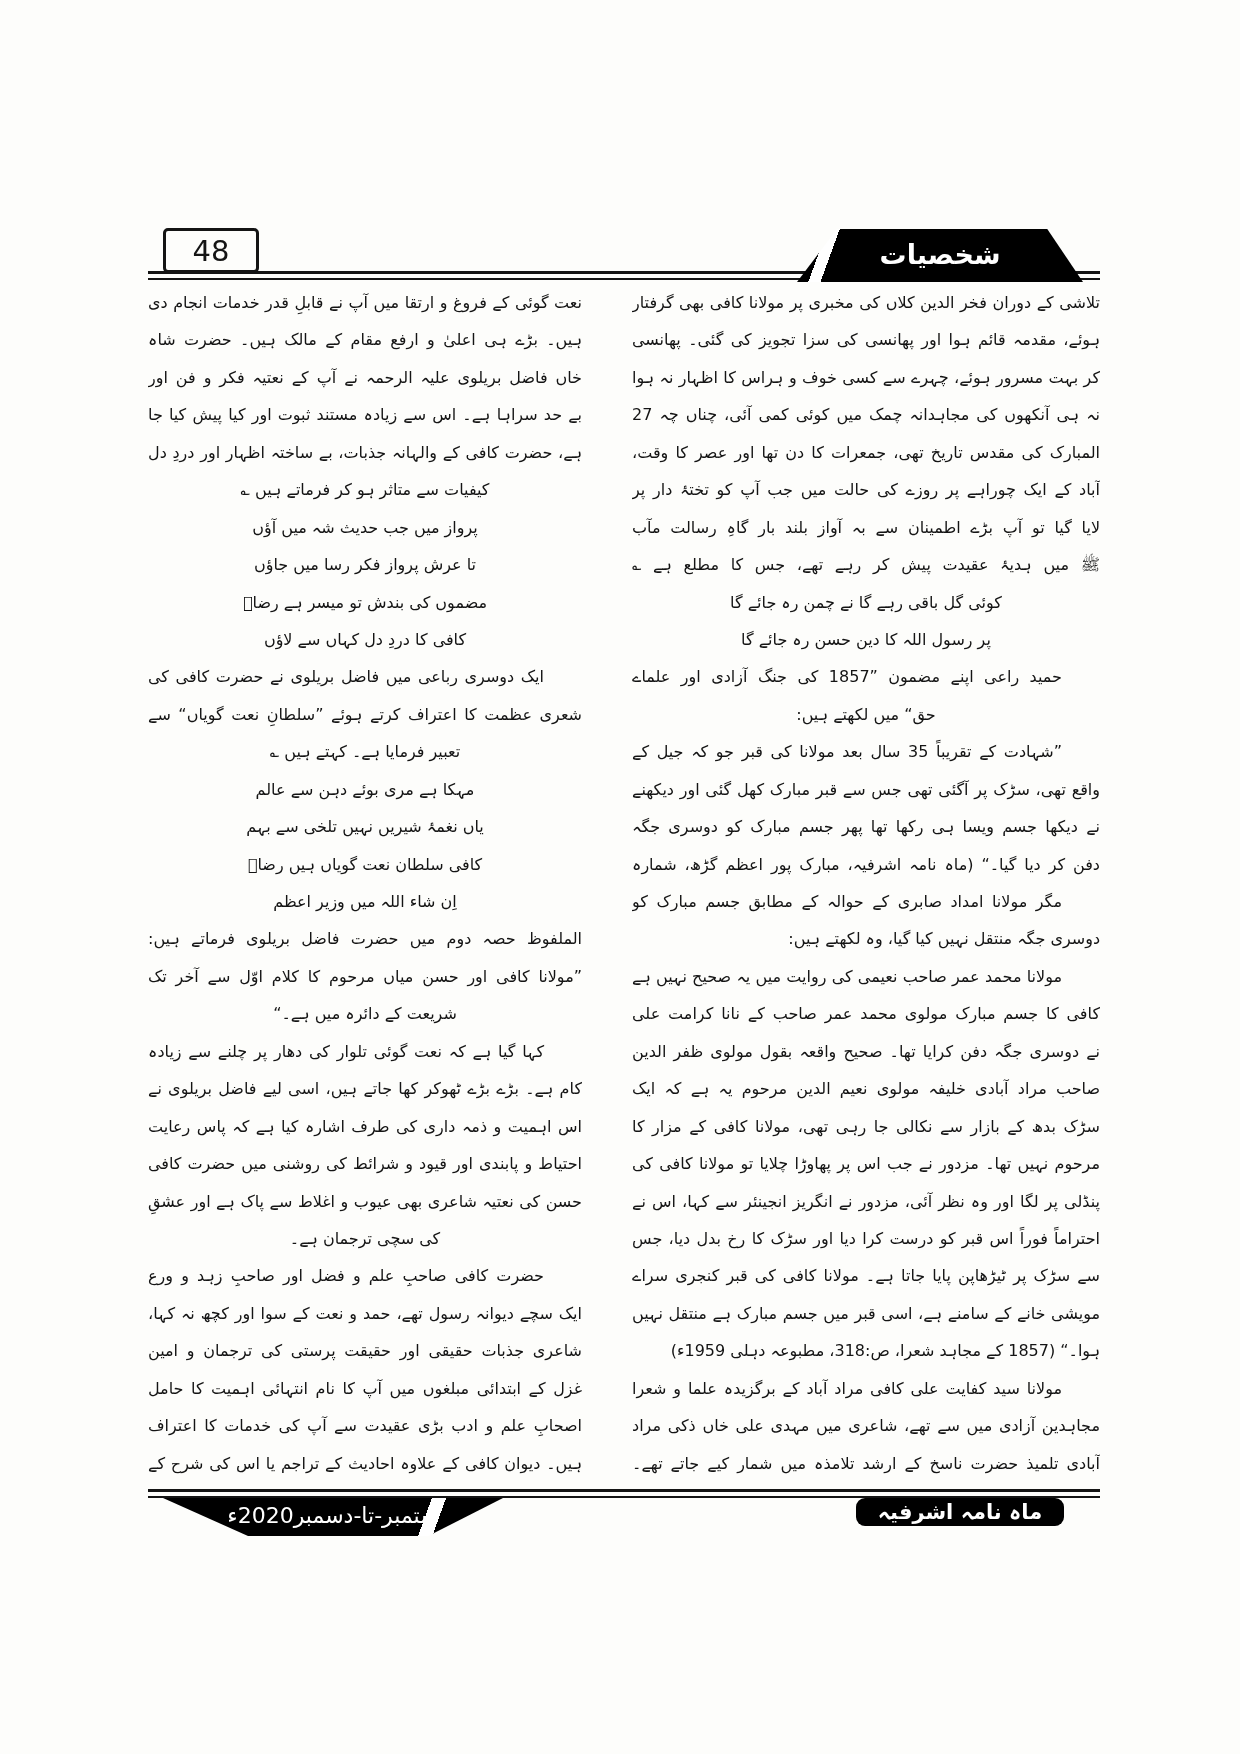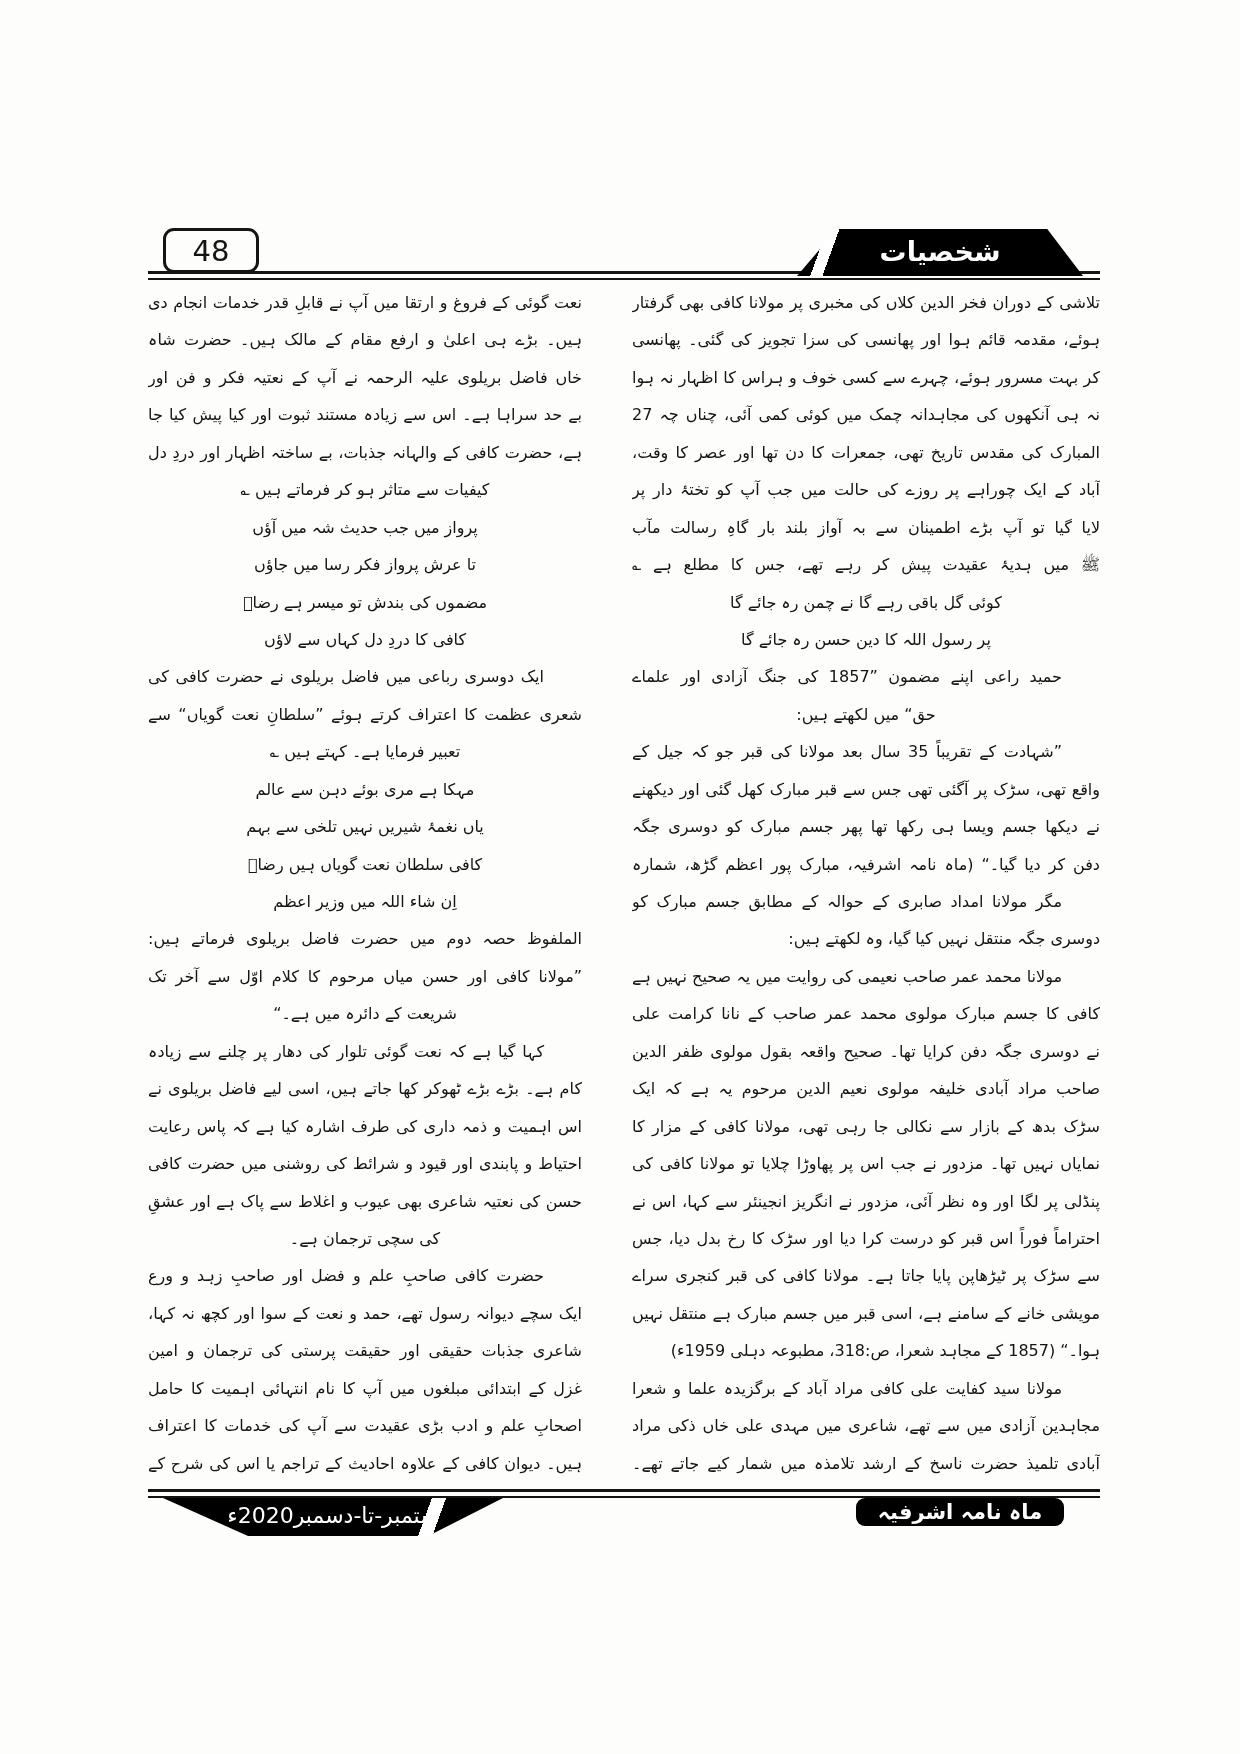--- a/index.html
+++ b/index.html
@@ -17,37 +17,37 @@
     position:relative;
     overflow:hidden;
   }
   .page{position:absolute;inset:0;}
 
   
   .pagenum-box{
     position:absolute;left:163px;top:228px;
     width:96px;height:45px;
     border:3px solid var(--ink);
-    border-radius:11px;
+    border-radius:5px;
     background:var(--paper);
     box-sizing:border-box;
     display:flex;align-items:center;justify-content:center;
     font-size:29px;
     z-index:3;
   }
   .rule{
     position:absolute;left:148px;width:952px;height:4px;
     border-top:3px solid var(--ink);
     border-bottom:2px solid var(--ink);
     z-index:1;
   }
   .rule.header{top:271px;}
   .rule.footer{top:1489px;}
   .section-banner{
-    position:absolute;left:797px;top:229px;width:286px;height:47px;
+    position:absolute;left:797px;top:229px;width:286px;height:53px;
     clip-path:polygon(14% 0,87.5% 0,100% 100%,0 100%);
     background:linear-gradient(110deg,var(--banner-bg) 0 10%,#ffffff 10% 14%,var(--banner-bg) 14%);
     color:var(--banner-text);
     display:flex;align-items:center;justify-content:center;
     font-size:27px;font-weight:bold;
     padding-bottom:2px;box-sizing:border-box;
     z-index:2;
   }
 
   
@@ -122,21 +122,21 @@
         <div class="line para">واقع تھی، سڑک پر آگئی تھی جس سے قبر مبارک کھل گئی اور دیکھنے والوں</div>
         <div class="line para">نے دیکھا جسم ویسا ہی رکھا تھا پھر جسم مبارک کو دوسری جگہ عقب جیل میں</div>
         <div class="line para">دفن کر دیا گیا۔“ (ماہ نامہ اشرفیہ، مبارک پور اعظم گڑھ، شمارہ فروری 1982ء)</div>
         <div class="line indent">مگر مولانا امداد صابری کے حوالہ کے مطابق جسم مبارک کو کسی</div>
         <div class="line end">دوسری جگہ منتقل نہیں کیا گیا، وہ لکھتے ہیں:</div>
         <div class="line indent">مولانا محمد عمر صاحب نعیمی کی روایت میں یہ صحیح نہیں ہے کہ مولانا</div>
         <div class="line para">کافی کا جسم مبارک مولوی محمد عمر صاحب کے نانا کرامت علی ٹھیکیدار</div>
         <div class="line para">نے دوسری جگہ دفن کرایا تھا۔ صحیح واقعہ بقول مولوی ظفر الدین</div>
         <div class="line para">صاحب مراد آبادی خلیفہ مولوی نعیم الدین مرحوم یہ ہے کہ ایک</div>
         <div class="line para">سڑک بدھ کے بازار سے نکالی جا رہی تھی، مولانا کافی کے مزار کا نشان</div>
-        <div class="line para">نمایاں نہیں تھا۔ مزدور نے جب اس پر پھاوڑا چلایا تو مولانا کافی کی</div>
+        <div class="line para">مرحوم نہیں تھا۔ مزدور نے جب اس پر پھاوڑا چلایا تو مولانا کافی کی</div>
         <div class="line para">پنڈلی پر لگا اور وہ نظر آئی، مزدور نے انگریز انجینئر سے کہا، اس نے</div>
         <div class="line para">احتراماً فوراً اس قبر کو درست کرا دیا اور سڑک کا رخ بدل دیا، جس کی وجہ</div>
         <div class="line para">سے سڑک پر ٹیڑھاپن پایا جاتا ہے۔ مولانا کافی کی قبر کنجری سراے</div>
         <div class="line para">مویشی خانے کے سامنے ہے، اسی قبر میں جسم مبارک ہے منتقل نہیں</div>
         <div class="line end">ہوا۔“ (1857 کے مجاہد شعرا، ص:318، مطبوعہ دہلی 1959ء)</div>
         <div class="line indent">مولانا سید کفایت علی کافی مراد آباد کے برگزیدہ علما و شعرا اور</div>
         <div class="line para">مجاہدین آزادی میں سے تھے، شاعری میں مہدی علی خاں ذکی مراد</div>
         <div class="line para">آبادی تلمیذ حضرت ناسخ کے ارشد تلامذہ میں شمار کیے جاتے تھے۔</div>
       </div>
     <div class="column left">

